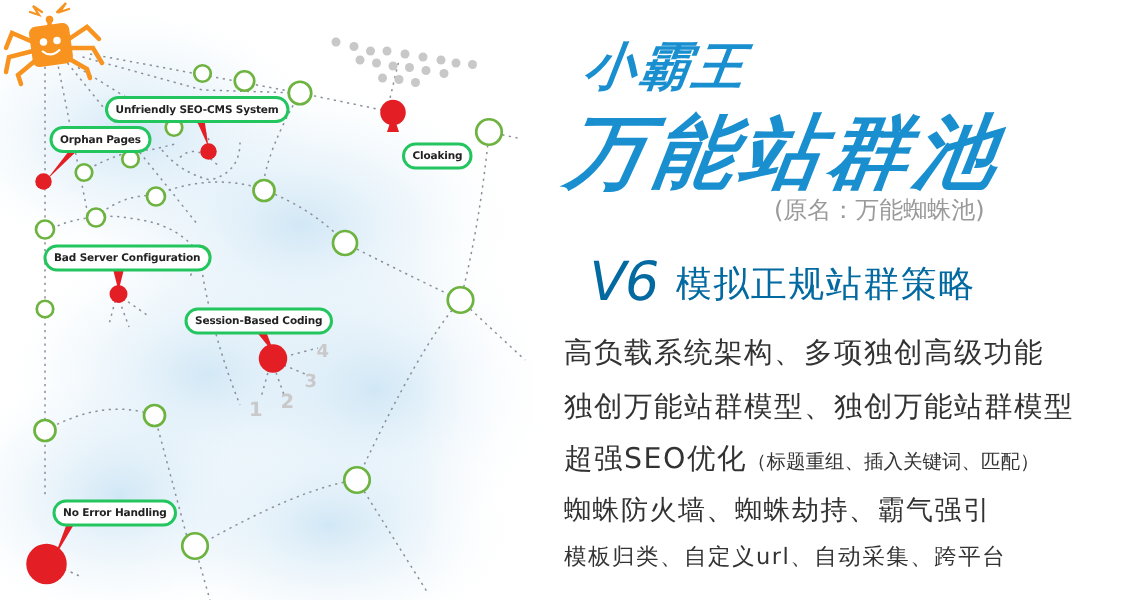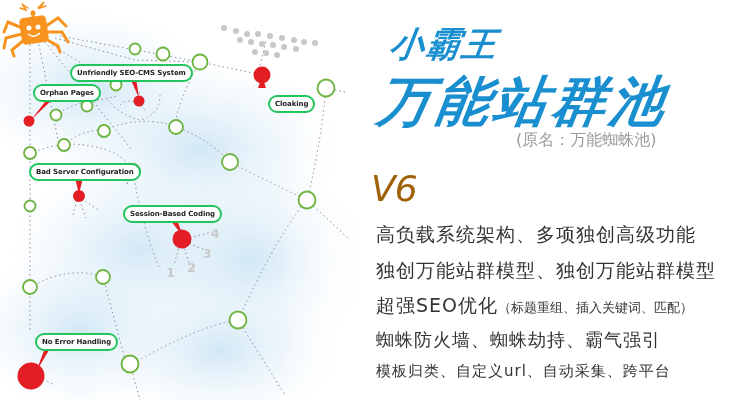--- a/index.html
+++ b/index.html
@@ -51,23 +51,23 @@
     }
     .brand-sub {
       position: absolute;
       left: 516px; top: 130px;
       font-family: "DejaVu Sans", sans-serif;
       font-size: 16px;
       color: #9a9a9a;
     }
     .version-line {
       position: absolute;
-      left: 371px; top: 168px;
+      left: 393px; top: 168px;
       display: flex; align-items: center;
-      color: #a16207;
+      color: #0369a1;
     }
     .version-tag {
       font-family: "DejaVu Sans", sans-serif;
       font-style: italic;
       font-size: 36px;
       font-weight: normal;
       margin-right: 12px;
       letter-spacing: -1px;
     }
     .version-text {
@@ -253,20 +253,21 @@
 <div class="label" style="left:123px;top:205px;">Session-Based Coding</div>
 <div class="label" style="left:35px;top:333px;">No Error Handling</div>
 
 <div class="promo">
   <div class="brand-small">小霸王</div>
   <div class="brand-big">万能站群池</div>
   <div class="brand-sub">(原名：万能蜘蛛池)</div>
 
   <div class="version-line">
     <span class="version-tag">V6</span>
+    <span class="version-text">模拟正规站群策略</span>
   </div>
 
   <div class="feature f1">
     <span>高负载系统架构、多项独创高级功能</span>
   </div>
   <div class="feature f2">
     <span>独创万能站群模型、独创万能站群模型</span>
   </div>
   <div class="feature f3">
     <span>超强SEO优化</span><span class="note">（标题重组、插入关键词、匹配）</span>

